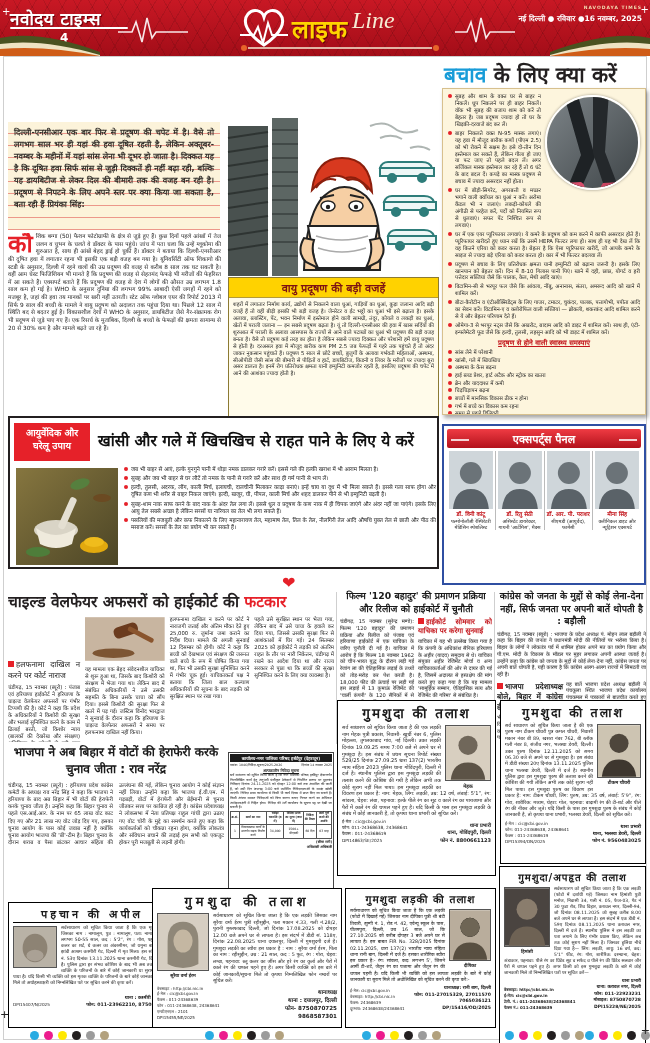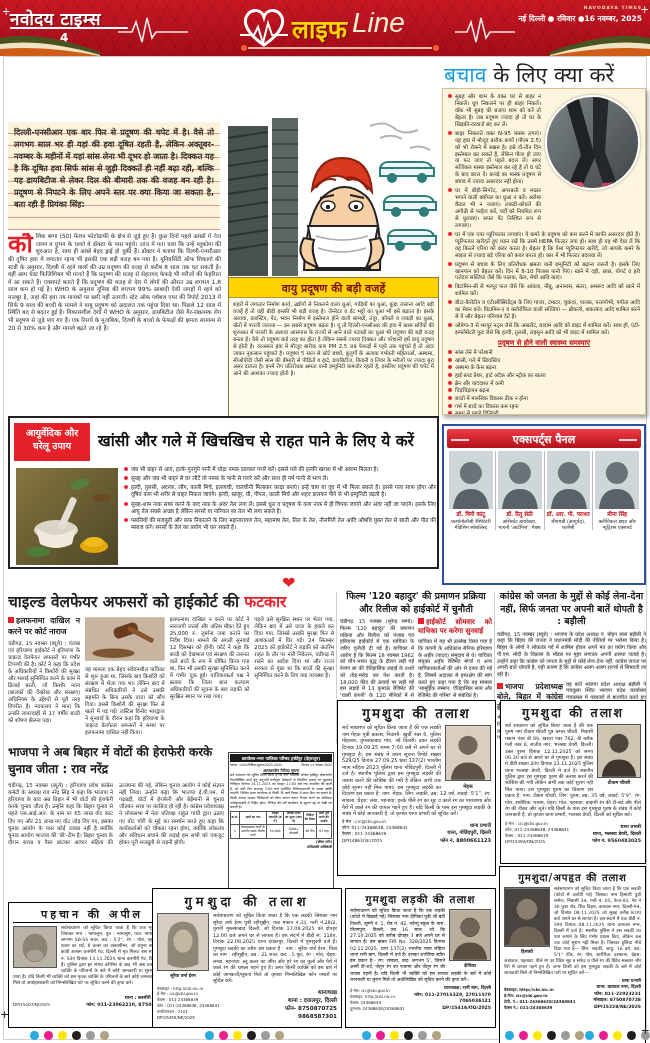--- a/index.html
+++ b/index.html
@@ -12,41 +12,41 @@
     background:#bd1220;
     background-image:
       repeating-linear-gradient(60deg, rgba(0,0,0,.10) 0 1px, transparent 1px 13px),
       repeating-linear-gradient(-60deg, rgba(0,0,0,.10) 0 1px, transparent 1px 13px),
       linear-gradient(#c81824,#a30d18);
   }
   .paper-name { left:10px; top:7px; color:#fff; font-size:17px; font-weight:bold; text-shadow:1px 1px 0 #70000a; letter-spacing:.5px; }
   .paper-rule { left:10px; top:27px; width:118px; height:2px; background:#fff; border-radius:2px; }
   .page-num { left:60px; top:31px; color:#fff; font-size:12px; font-weight:bold; }
   .life-hi { left:292px; top:11px; color:#ffd400; font-size:25px; font-weight:bold; text-shadow:1px 1px 1px #5e0007; }
-  .life-en { left:352px; top:7px; color:#f6ecd4; font-size:28px; font-style:italic; font-family:Liberation Sans, sans-serif; }
+  .life-en { left:352px; top:7px; color:#f6ecd4; font-size:24px; font-style:italic; font-family:Liberation Serif, serif; }
   .brand-small { right:8px; top:5px; color:#f3d9b0; font-size:4.5px; letter-spacing:1px; font-weight:bold; }
   .edition { right:8px; top:13px; color:#fff; font-size:7.5px; font-weight:bold; }
   .crop { position:absolute; font-size:10px; color:#fff; }
 
   
   .lead-headline { left:8px; top:58px; width:434px; font-size:41px; font-weight:bold; line-height:1.25; white-space:nowrap; }
   .c-red{color:#e62129;} .c-blue{color:#189cd8;} .c-black{color:#231f20;}
   .lead-intro { left:8px; top:122px; width:212px; height:108px; background:#fcf3da; padding:5px 6px; font-size:8px; font-weight:bold; line-height:12px; color:#33302b; text-align:justify;
     background-image:repeating-linear-gradient(to bottom, transparent 0 11px, rgba(216,40,40,.45) 11px 12px); }
   .lead-illustration { left:220px; top:118px; width:218px; height:158px; }
   .lead-body { left:8px; top:233px; width:213px; height:176px; font-size:5.8px; line-height:1.32; text-align:justify; color:#222; overflow:hidden; }
   .dropcap { float:left; font-size:24px; line-height:22px; font-weight:bold; color:#e62129; margin:0 3px 0 0; }
 
   
   .causes { left:228px; top:277px; width:211px; height:141px; border:1px solid #8c7a33; background:#fffbea; overflow:hidden; }
   .causes-title { background:#ffd200; color:#7c1113; font-weight:bold; font-size:11px; text-align:center; padding:2px 0; border-bottom:1px solid #b49a37; }
   .causes-body { padding:3px 4px; font-size:5.35px; line-height:1.3; text-align:justify; color:#222; }
 
   
-  .prot-headline { left:444px; top:60px; width:202px; font-size:21px; font-weight:normal; white-space:nowrap; }
+  .prot-headline { left:444px; top:60px; width:202px; font-size:21px; font-weight:bold; white-space:nowrap; }
   .prot-panel { left:442px; top:88px; width:204px; height:327px; background:#fdf5dd; border:1px solid #d7c08e; box-shadow:2px 3px 4px rgba(0,0,0,.35); padding:4px 5px; overflow:hidden; }
   .bullet { display:flex; gap:3px; margin-bottom:2px; font-size:5.35px; line-height:1.3; text-align:justify; }
   .dot { flex:0 0 4px; width:4px; height:4px; border-radius:50%; background:#e62129; margin-top:1px; }
   .legs-circle { float:right; width:95px; height:95px; border-radius:50%; overflow:hidden; margin:2px 0 3px 4px; border:2px solid #fff; box-shadow:0 0 3px rgba(0,0,0,.4); shape-outside:circle(50%); }
   .problems-title { color:#c3161c; font-weight:bold; font-size:6.8px; text-align:center; margin:2px 0 2px; text-decoration:underline; }
   .prob { display:flex; gap:3px; font-size:5.3px; line-height:1.45; }
 
   
   .ayur { left:8px; top:416px; width:431px; height:153px; border:2px solid #231f20; background:#fff; overflow:hidden; }
   .ayur-tag { position:absolute; left:4px; top:5px; width:76px; height:38px; background:#e62129; color:#fff; font-weight:bold; font-size:9.5px; text-align:center; line-height:1.35; padding-top:4px; }
@@ -67,39 +67,39 @@
   .exp-name { color:#c3161c; font-weight:bold; font-size:5.7px; line-height:1.25; }
   .exp-role { font-size:4.9px; line-height:1.25; color:#222; }
 
   .heart-divider { left:282px; top:574px; width:20px; height:17px; color:#e62129; font-size:16px; line-height:17px; }
 
   
   .cw { left:8px; top:590px; width:326px; height:152px; overflow:hidden; }
   .cw-headline { font-size:15.5px; font-weight:bold; white-space:nowrap; }
   .cw-cols { display:flex; gap:5px; margin-top:4px; }
   .cw-col { flex:1; font-size:5.3px; line-height:1.32; text-align:justify; }
-  .cw-sub { font-size:7.8px; font-weight:bold; line-height:1.35; margin-bottom:3px; }
+  .cw-sub { font-size:7.8px; font-weight:normal; line-height:1.35; margin-bottom:3px;margin-top:44px; }
   .redsq { display:inline-block; width:6px; height:6px; background:#e62129; margin-right:2px; }
   .gavel-photo { width:100%; height:46px; margin-bottom:2px; }
 
   .vrule { position:absolute; width:1px; background:#cfcfcf; }
 
   .film { left:340px; top:590px; width:152px; height:158px; overflow:hidden; }
   .film-headline { font-size:9.3px; font-weight:bold; text-align:center; line-height:1.35; }
   .film-cols { display:flex; gap:4px; margin-top:3px; }
   .film-col { flex:1; font-size:5.1px; line-height:1.32; text-align:justify; }
   .film-sub { color:#c3161c; font-weight:bold; font-size:7px; line-height:1.3; margin-bottom:2px; }
 
   .bad { left:497px; top:590px; width:149px; height:158px; overflow:hidden; }
   .bad-headline { font-size:9.3px; font-weight:bold; text-align:center; line-height:1.35; }
   .bad-body { font-size:5.1px; line-height:1.32; text-align:justify; margin-top:3px; }
   .bad-sub { float:left; width:66px; font-size:7.4px; font-weight:bold; line-height:1.35; margin:1px 3px 1px 0; }
 
   .rao { left:8px; top:744px; width:216px; height:150px; overflow:hidden; }
-  .rao-headline { font-size:12px; font-weight:bold; text-align:left; line-height:1.4; }
+  .rao-headline { font-size:12px; font-weight:bold; text-align:center; line-height:1.4; }
   .rao-body { columns:2; column-gap:6px; font-size:5.4px; line-height:1.33; text-align:justify; margin-top:4px; }
 
   
   .muni { left:228px; top:752px; width:106px; height:140px; border:1px solid #444; padding:1px; font-size:3.4px; overflow:hidden; }
   .muni-title { background:#1a1a1a; color:#fff; font-size:4.4px; font-weight:bold; text-align:center; padding:1px 0; }
   .muni-ref { display:flex; justify-content:space-between; font-size:3.2px; margin:1px 0; }
   .muni-sub { text-align:center; font-weight:bold; font-size:3.8px; text-decoration:underline; }
   .muni-body { text-align:justify; line-height:1.35; color:#222; }
   .muni table { width:100%; border-collapse:collapse; font-size:3.1px; margin:1px 0; }
   .muni th,.muni td { border:.5px solid #555; padding:.5px; text-align:center; line-height:1.25; }

